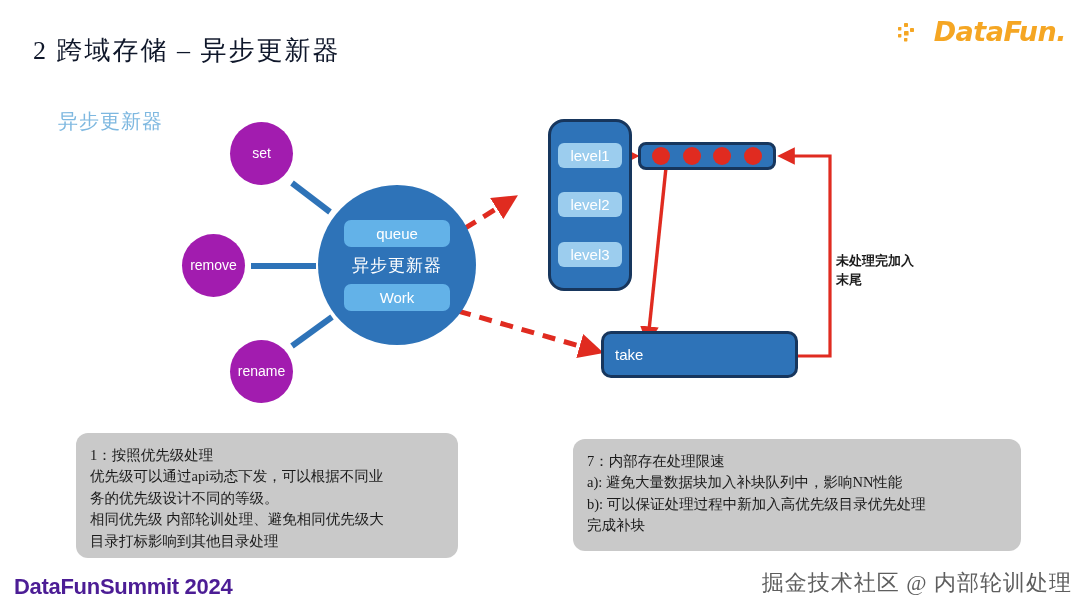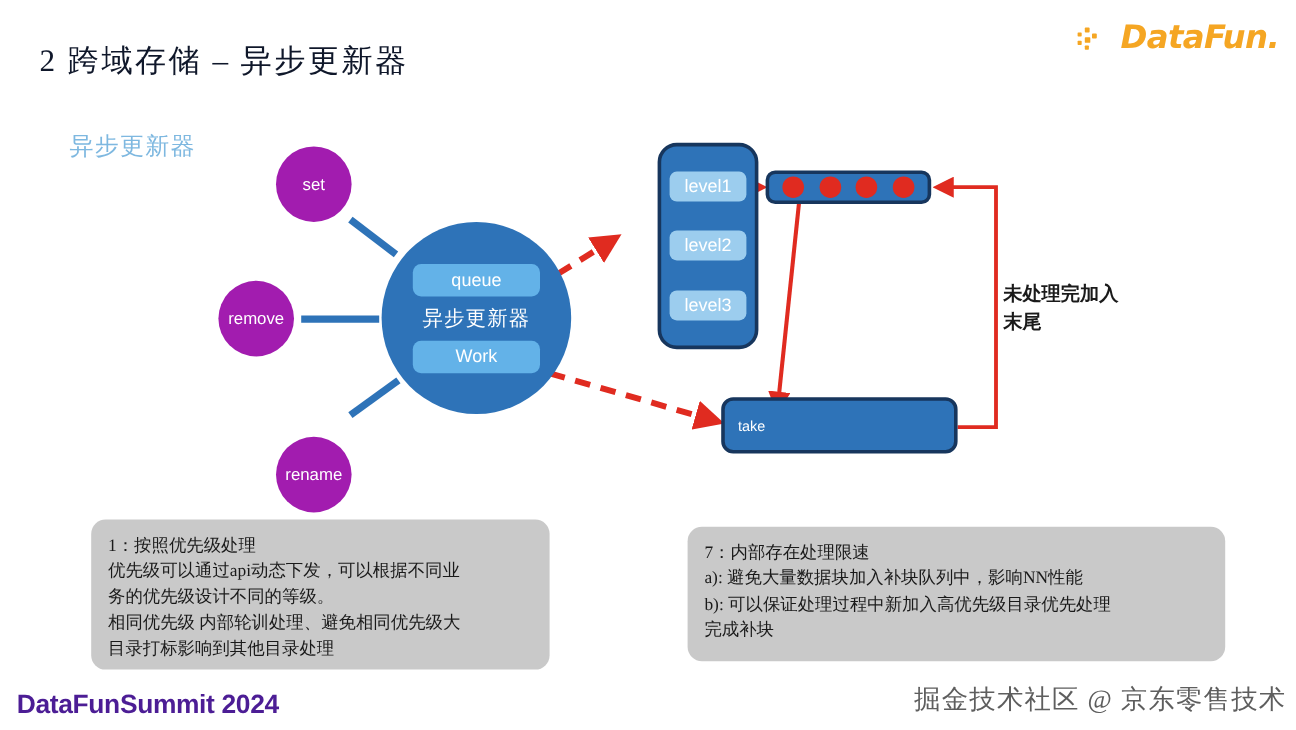--- a/index.html
+++ b/index.html
@@ -87,21 +87,21 @@
     justify-content: center;
     text-align: center;
     font-size: 14px;
     line-height: 1.15;
     word-break: break-all;
     padding: 4px;
     box-sizing: border-box;
   }
   #node-set   { left: 230px; top: 122px; width: 63px; height: 63px; }
   #node-remove{ left: 182px; top: 234px; width: 63px; height: 63px; }
-  #node-rename{ left: 230px; top: 364px; width: 63px; height: 63px; }
+  #node-rename{ left: 230px; top: 340px; width: 63px; height: 63px; }
 
   #node-center {
     position: absolute;
     left: 318px; top: 185px;
     width: 158px; height: 160px;
     border-radius: 50%;
     background: #2e73b8;
     display: flex;
     flex-direction: column;
     align-items: center;
@@ -173,32 +173,32 @@
   
   #take-box {
     position: absolute;
     left: 601px; top: 331px;
     width: 197px; height: 47px;
     background: #2e73b8;
     border: 3px solid #17365d;
     border-radius: 10px;
     box-sizing: border-box;
     color: #ffffff;
-    font-size: 12px;
+    font-size: 15px;
     display: flex;
     align-items: center;
     padding-left: 11px;
   }
 
   
   #loop-note {
     position: absolute;
-    left: 836px; top: 234px;
+    left: 836px; top: 252px;
     font-family: Liberation Sans, sans-serif;
-    font-size: 16px;
+    font-size: 13px;
     font-weight: bold;
     color: #1a1a1a;
     line-height: 1.45;
     white-space: pre-line;
   }
 
   
   .note-box {
     position: absolute;
     background: #c9c9c9;
@@ -320,13 +320,13 @@
 优先级可以通过api动态下发，可以根据不同业
 务的优先级设计不同的等级。
 相同优先级 内部轮训处理、避免相同优先级大
 目录打标影响到其他目录处理</div>
 <div class="note-box" id="note-2">7：内部存在处理限速
 a): 避免大量数据块加入补块队列中，影响NN性能
 b): 可以保证处理过程中新加入高优先级目录优先处理
 完成补块</div>
 
 <div id="footer-left">DataFunSummit 2024</div>
-<div id="footer-right">掘金技术社区 @ 京东零售技术</div>
+<div id="footer-right">掘金技术社区 @ 内部轮训处理</div>
 
 </body></html>

